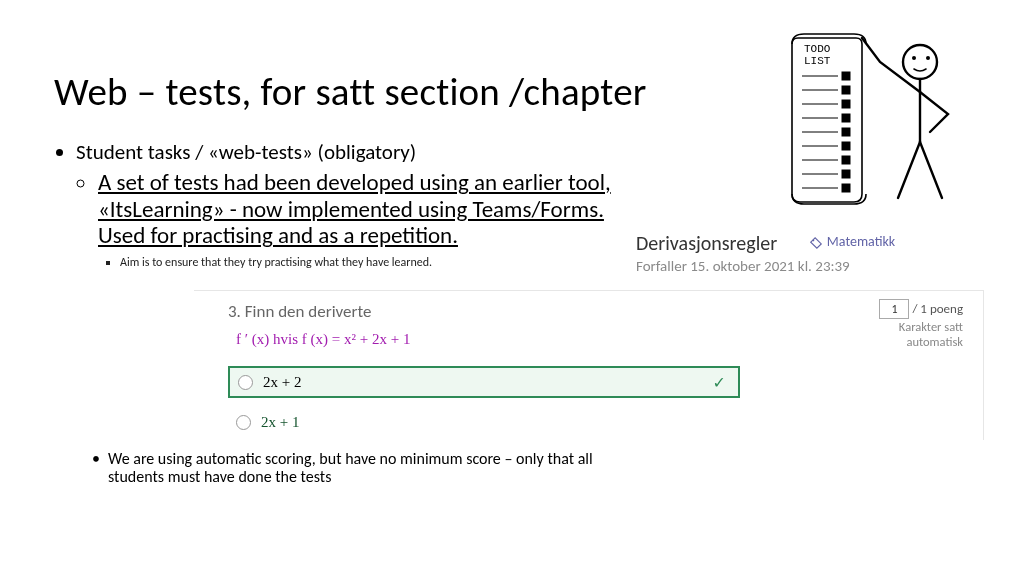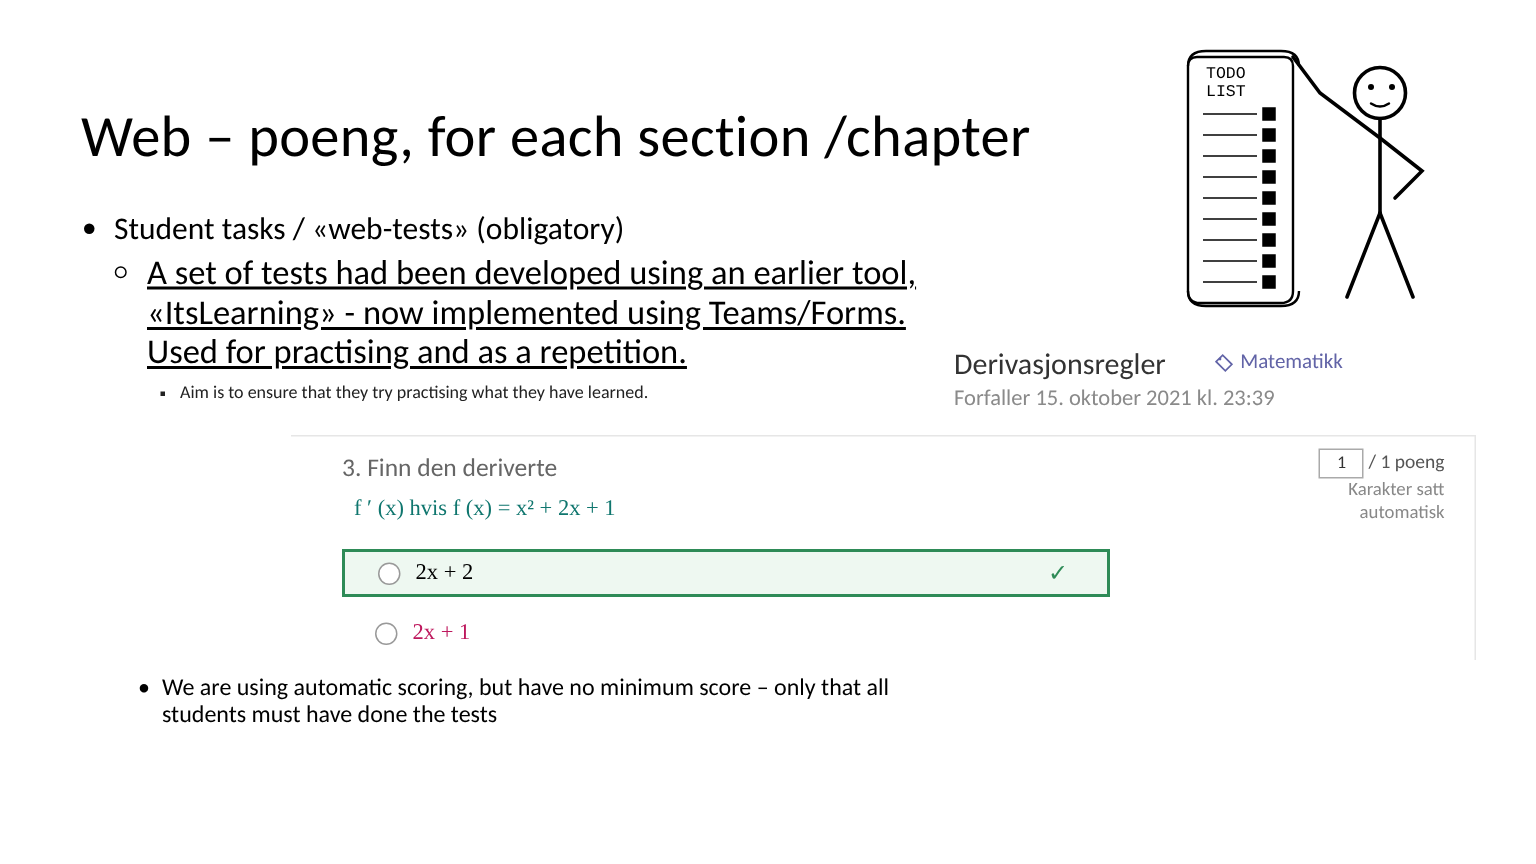--- a/index.html
+++ b/index.html
@@ -83,43 +83,43 @@
     box-sizing: border-box;
     background:#fff;
   }
   .q-title {
     position:absolute; left:34px; top:10px;
     color:#666; font-size:17px;
   }
   .q-formula {
     position:absolute; left:42px; top:40px;
     font-family: "Cambria Math", serif;
-    font-size:15px; color:#0f766e;
+    font-size:15px; color:#a21caf;
   }
   .option {
     position:absolute; left:34px; width:512px; height:32px;
     display:flex; align-items:center; gap:10px;
-    padding:0 22px; box-sizing:border-box;
+    padding:0 8px; box-sizing:border-box;
     font-family:"Cambria Math", serif; font-size:15px;
   }
   .option .radio {
     width:13px; height:13px; border-radius:50%;
     border:1px solid #999; background:#fff; flex:none;
   }
   .opt-correct {
     top:75px;
     border:2px solid #2e8b57;
     background:#eef8f1;
     justify-content:space-between;
   }
   .opt-correct .left { display:flex; align-items:center; gap:10px;}
   .opt-correct .check { color:#2e8b57; font-size:16px; margin-right:4px;}
   .opt-wrong {
     top:115px;
-    color:#be185d;
+    color:#14532d;
   }
 
   .points-box {
     position:absolute; right:20px; top:8px;
     text-align:right; font-size:13px; color:#555;
   }
   .points-box .score-input {
     display:inline-block; width:28px; height:18px;
     border:1px solid #aaa; text-align:center; font-size:12px;
     line-height:18px; color:#333; background:#fff;
@@ -132,21 +132,21 @@
   
   .todo-fig {
     position:absolute; top:22px; left:780px; width:200px; height:200px;
   }
 </style>
 </head>
 <body>
 
 <div class="slide">
 
-  <div class="title">Web – poeng, for each section /chapter</div>
+  <div class="title">Web – tests, for satt section /chapter</div>
 
   <div class="body">
     <ul>
       <li class="lvl1">Student tasks / «web-tests» (obligatory)</li>
       <ul>
         <li class="lvl2">A set of tests had been developed using an earlier tool, «ItsLearning» - now implemented using Teams/Forms. Used for practising and as a repetition.</li>
         <ul>
           <li class="lvl3">Aim is to ensure that they try practising what they have learned.</li>
         </ul>
       </ul>

